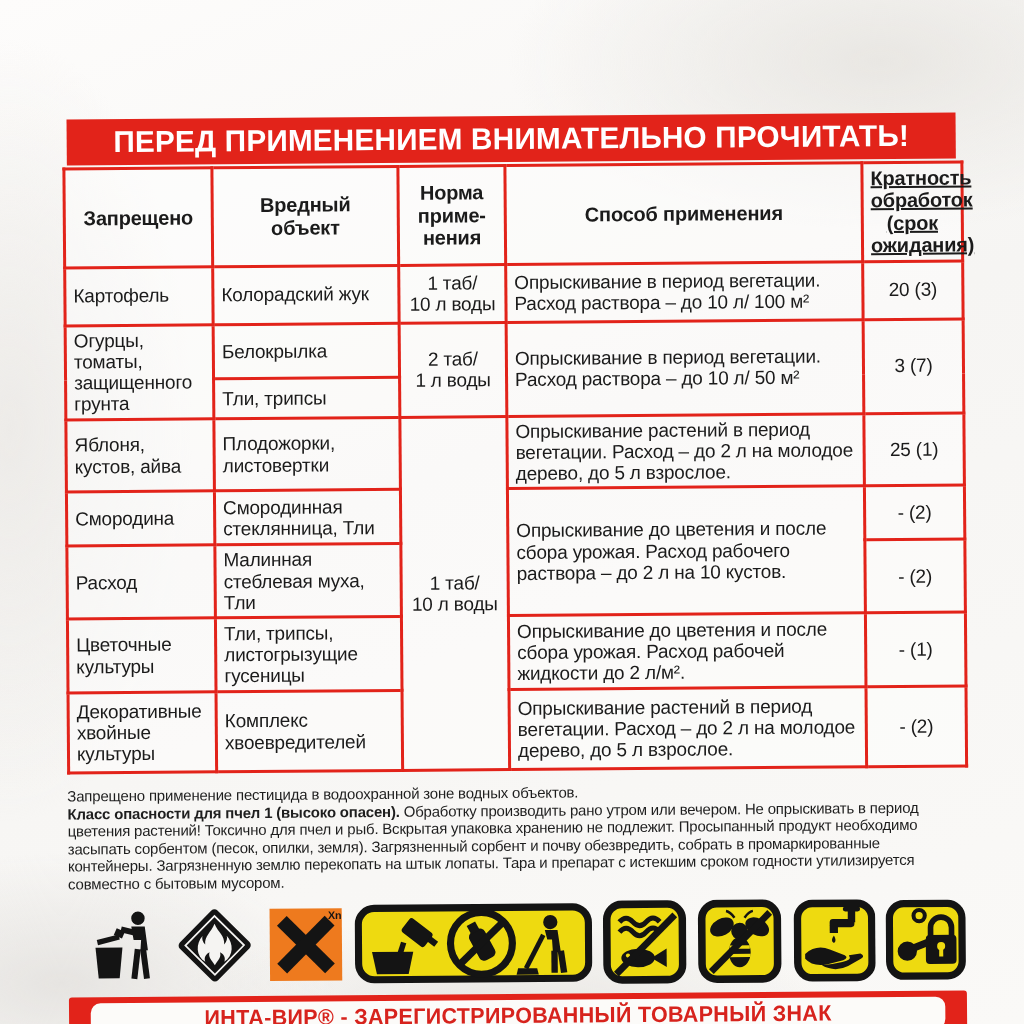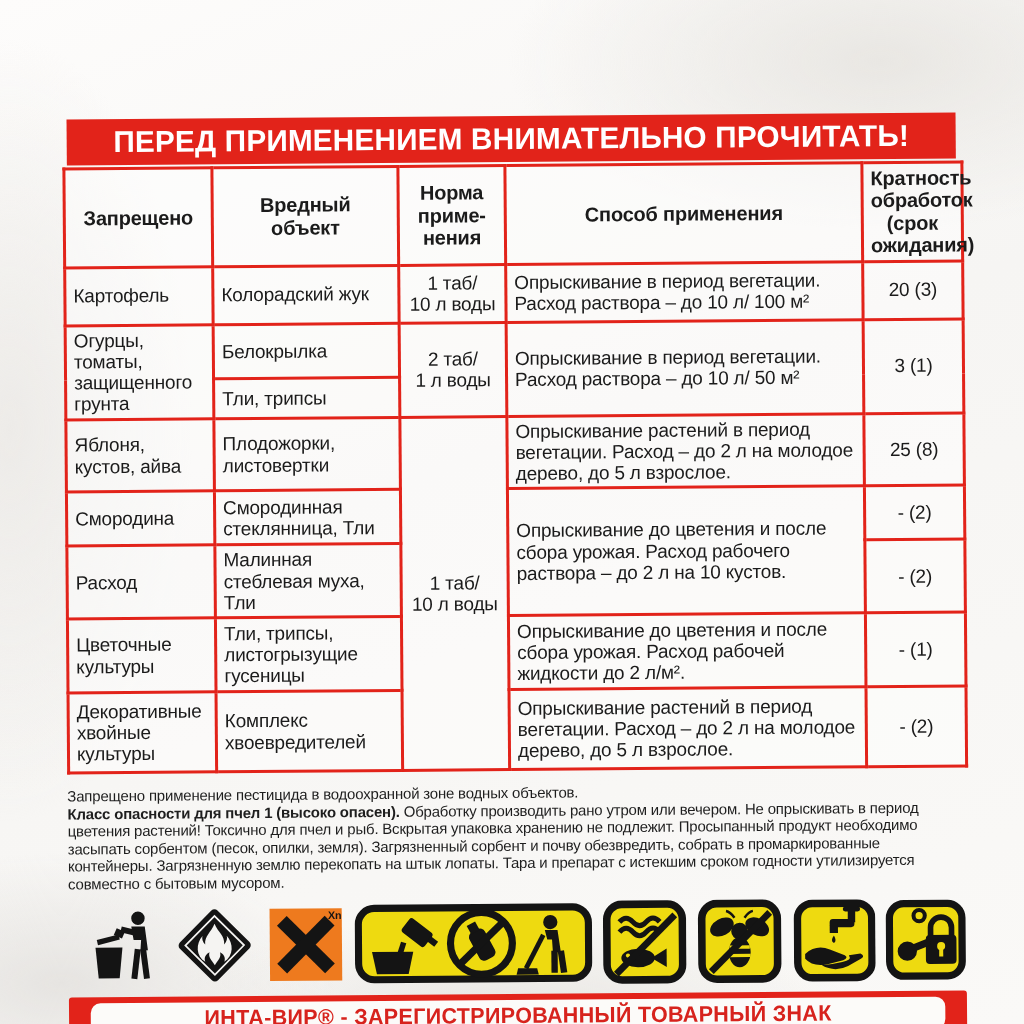--- a/index.html
+++ b/index.html
@@ -26,21 +26,21 @@
   table.app{
     border-collapse:collapse;width:898px;table-layout:fixed;
     color:#1b1b1b;margin-top:2px;
   }
   table.app td,table.app th{
     border:3px solid #e2231a;padding:3px 7px;
     font-size:19px;line-height:1.12;letter-spacing:-0.2px;
     vertical-align:middle;background:rgba(255,255,255,0.45);
   }
   table.app th{font-weight:bold;font-size:20px;text-align:center;}
-  th.small{font-size:15px;text-align:left;line-height:1.05;padding-left:5px;}
+  th.small{font-size:15px;text-align:left;line-height:1.05;padding-left:5px;text-decoration:underline;}
   .pre{white-space:pre-line;}
   .center{text-align:center;}
   .h-head{height:64px}.h-r1{height:58px}.h-r2a{height:42px}.h-r2b{height:30px}
   .h-r3{height:70px}.h-r4{height:54px}.h-r5{height:68px}.h-r6{height:74px}.h-r7{height:80px}
   .note{
     margin-top:13px;width:898px;color:#1e1e1e;
     font-size:15px;line-height:1.17;letter-spacing:-0.2px;
   }
   .note .block{display:block;}
   .note b{font-weight:bold;}
@@ -98,32 +98,32 @@
 10 л воды</td>
       <td>Опрыскивание в период вегетации. Расход раствора – до 10 л/ 100 м²</td>
       <td class="center">20 (3)</td>
     </tr>
     <tr class="h-r2a">
       <td rowspan="2">Огурцы, томаты, защищенного грунта</td>
       <td>Белокрылка</td>
       <td rowspan="2" class="center pre">2 таб/
 1 л воды</td>
       <td rowspan="2">Опрыскивание в период вегетации. Расход раствора – до 10 л/ 50 м²</td>
-      <td rowspan="2" class="center">3 (1)</td>
+      <td rowspan="2" class="center">3 (7)</td>
     </tr>
     <tr class="h-r2b">
       <td>Тли, трипсы</td>
     </tr>
     <tr class="h-r3">
       <td>Яблоня, кустов, айва</td>
       <td>Плодожорки, листовертки</td>
       <td rowspan="5" class="center pre">1 таб/
 10 л воды</td>
       <td>Опрыскивание растений в период вегетации. Расход – до 2 л на молодое дерево, до 5 л взрослое.</td>
-      <td class="center">25 (8)</td>
+      <td class="center">25 (1)</td>
     </tr>
     <tr class="h-r4">
       <td>Смородина</td>
       <td>Смородинная стеклянница, Тли</td>
       <td rowspan="2">Опрыскивание до цветения и после сбора урожая. Расход рабочего раствора – до 2 л на 10 кустов.</td>
       <td class="center">- (2)</td>
     </tr>
     <tr class="h-r5">
       <td>Расход</td>
       <td>Малинная стеблевая муха, Тли</td>

